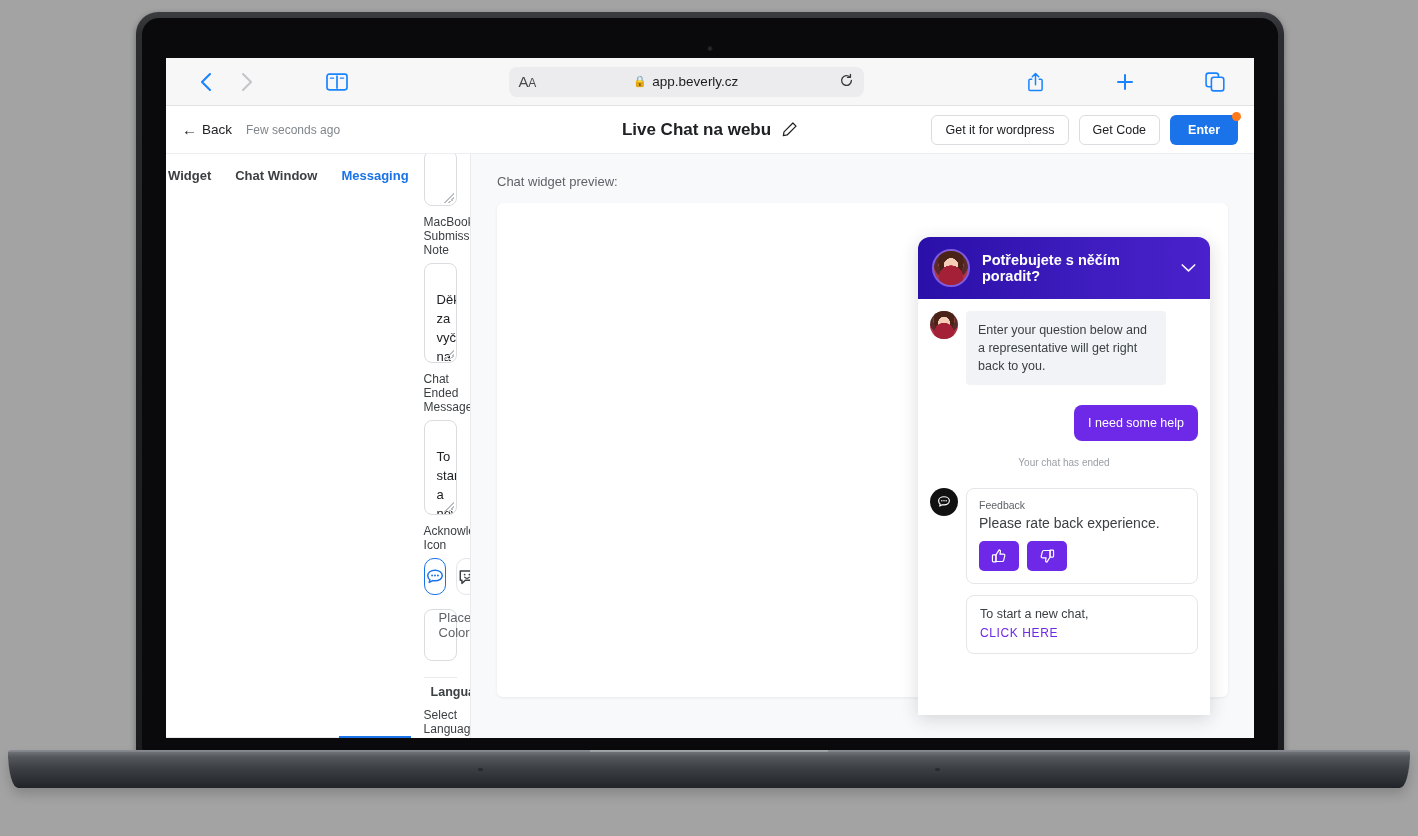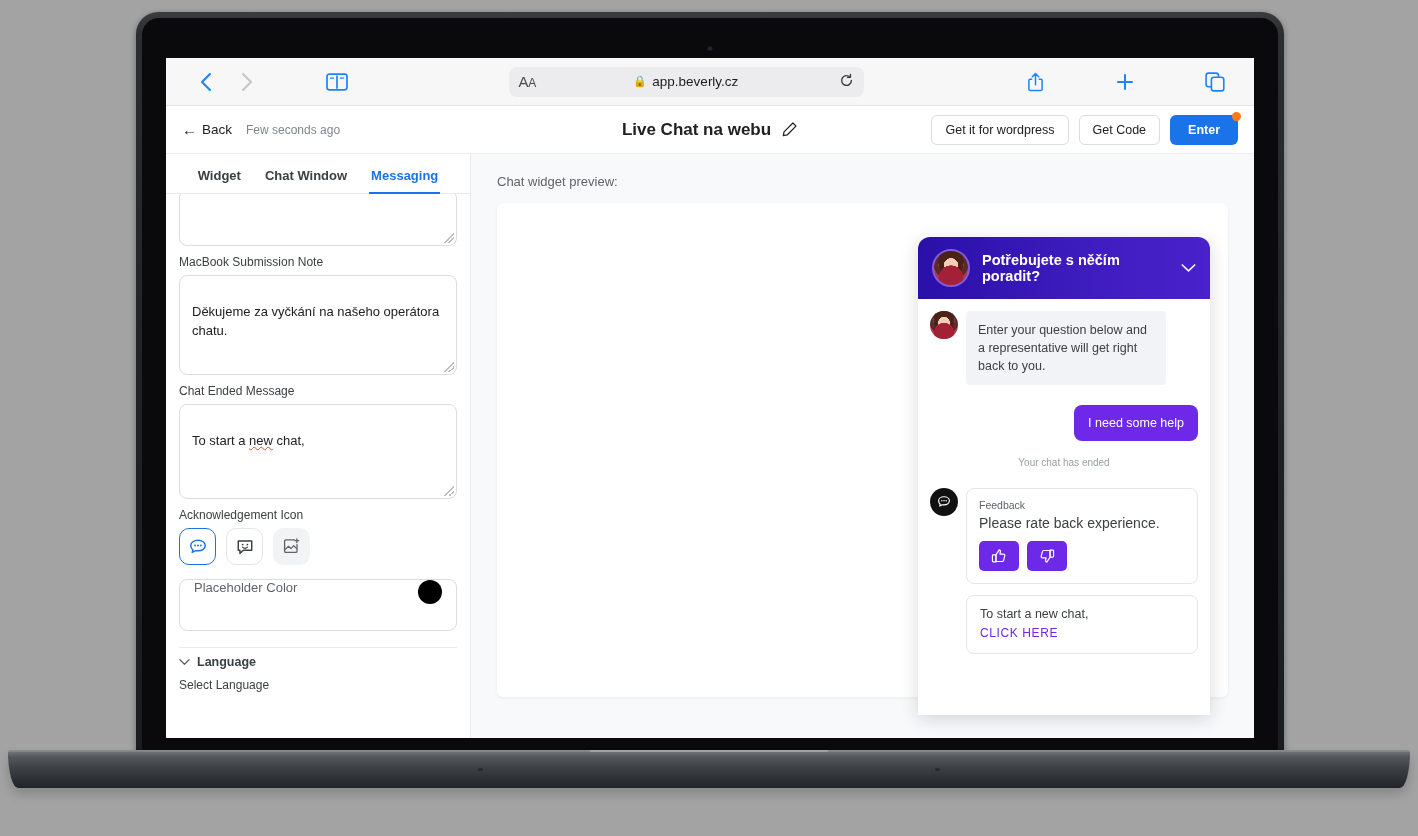--- a/index.html
+++ b/index.html
@@ -118,21 +118,21 @@
     position:absolute; right:-3px; top:-3px; width:9px; height:9px;
     border-radius:50%; background:#ff7a1a;
   }
 
   
   .app-body { display:flex; height: calc(680px - 48px - 48px); }
 
   
   .sidebar {
     width:305px; background:#fff; border-right:1px solid #e8eaed;
-    display:flex; flex-direction:column; overflow:hidden;
+    display:flex; flex-direction:row; overflow:hidden;
   }
   .tabs { display:flex; gap:20px; justify-content:center; padding:8px 0 0; border-bottom:1px solid #e8eaed; }
   .tab {
     font-size:13px; font-weight:700; color:#3c4043; padding:6px 2px 9px;
     cursor:pointer; border-bottom:2.5px solid transparent; margin-bottom:-1px;
   }
   .tab.active { color:#1a73e8; border-bottom-color:#1a73e8; }
   .sidebar-scroll { flex:1; overflow:hidden; padding: 0 13px; }
 
   .field-label { font-size:12px; color:#3c4043; margin:9px 0 6px; }

